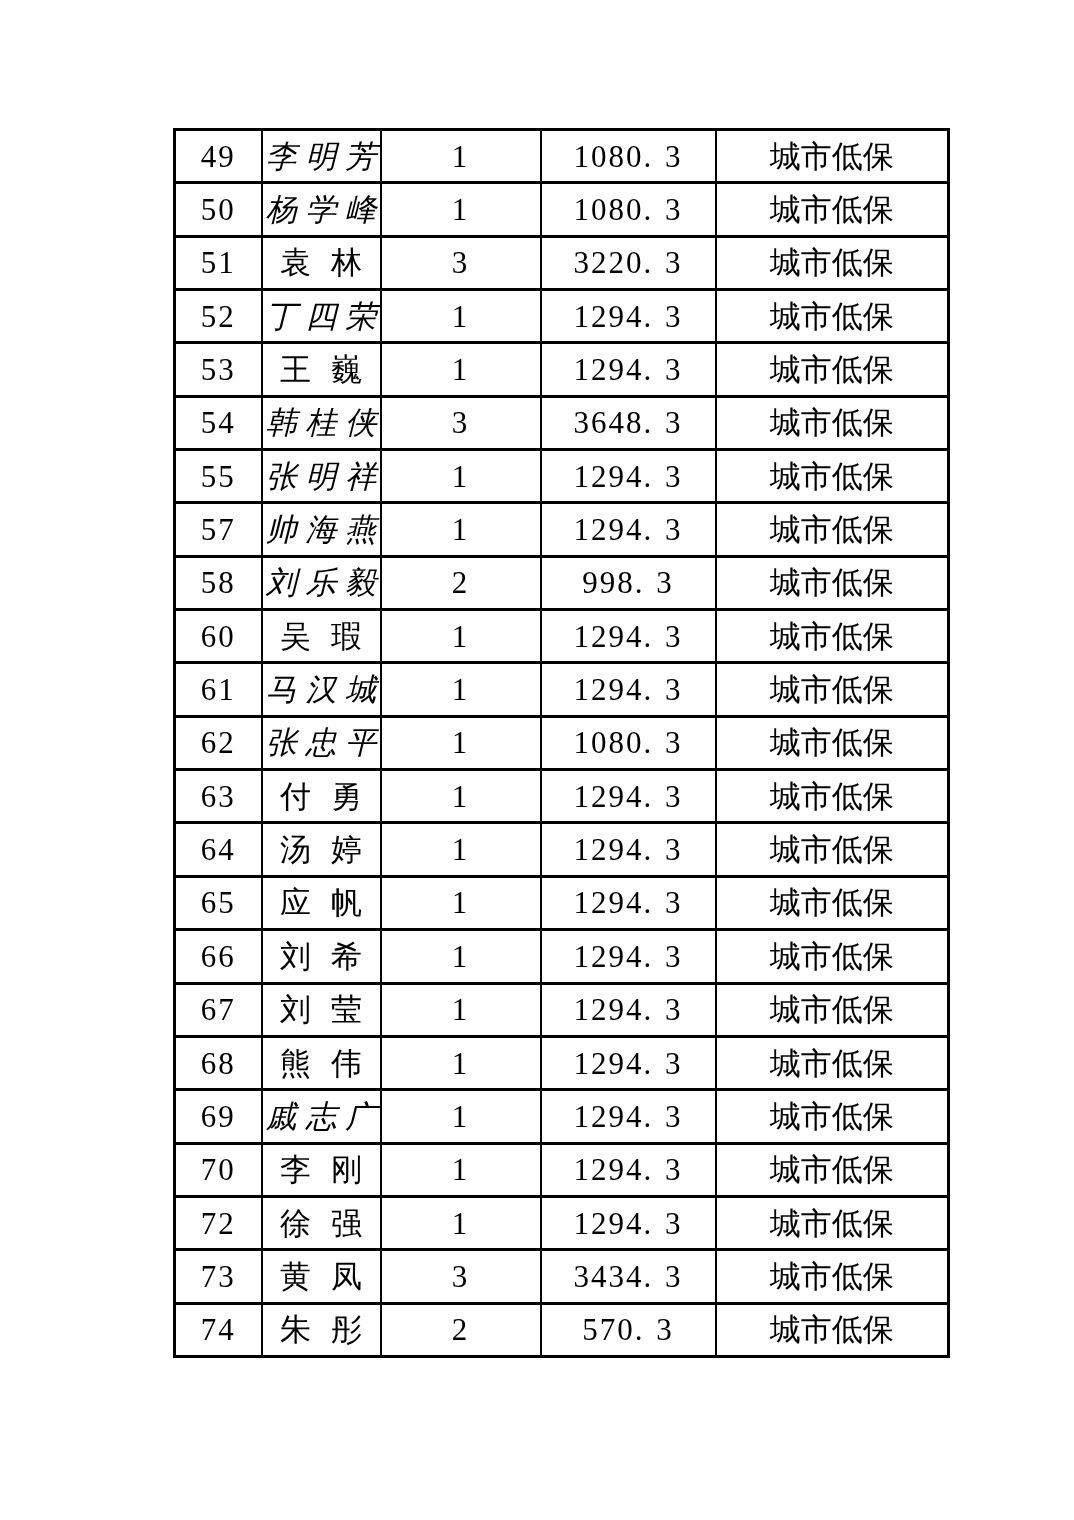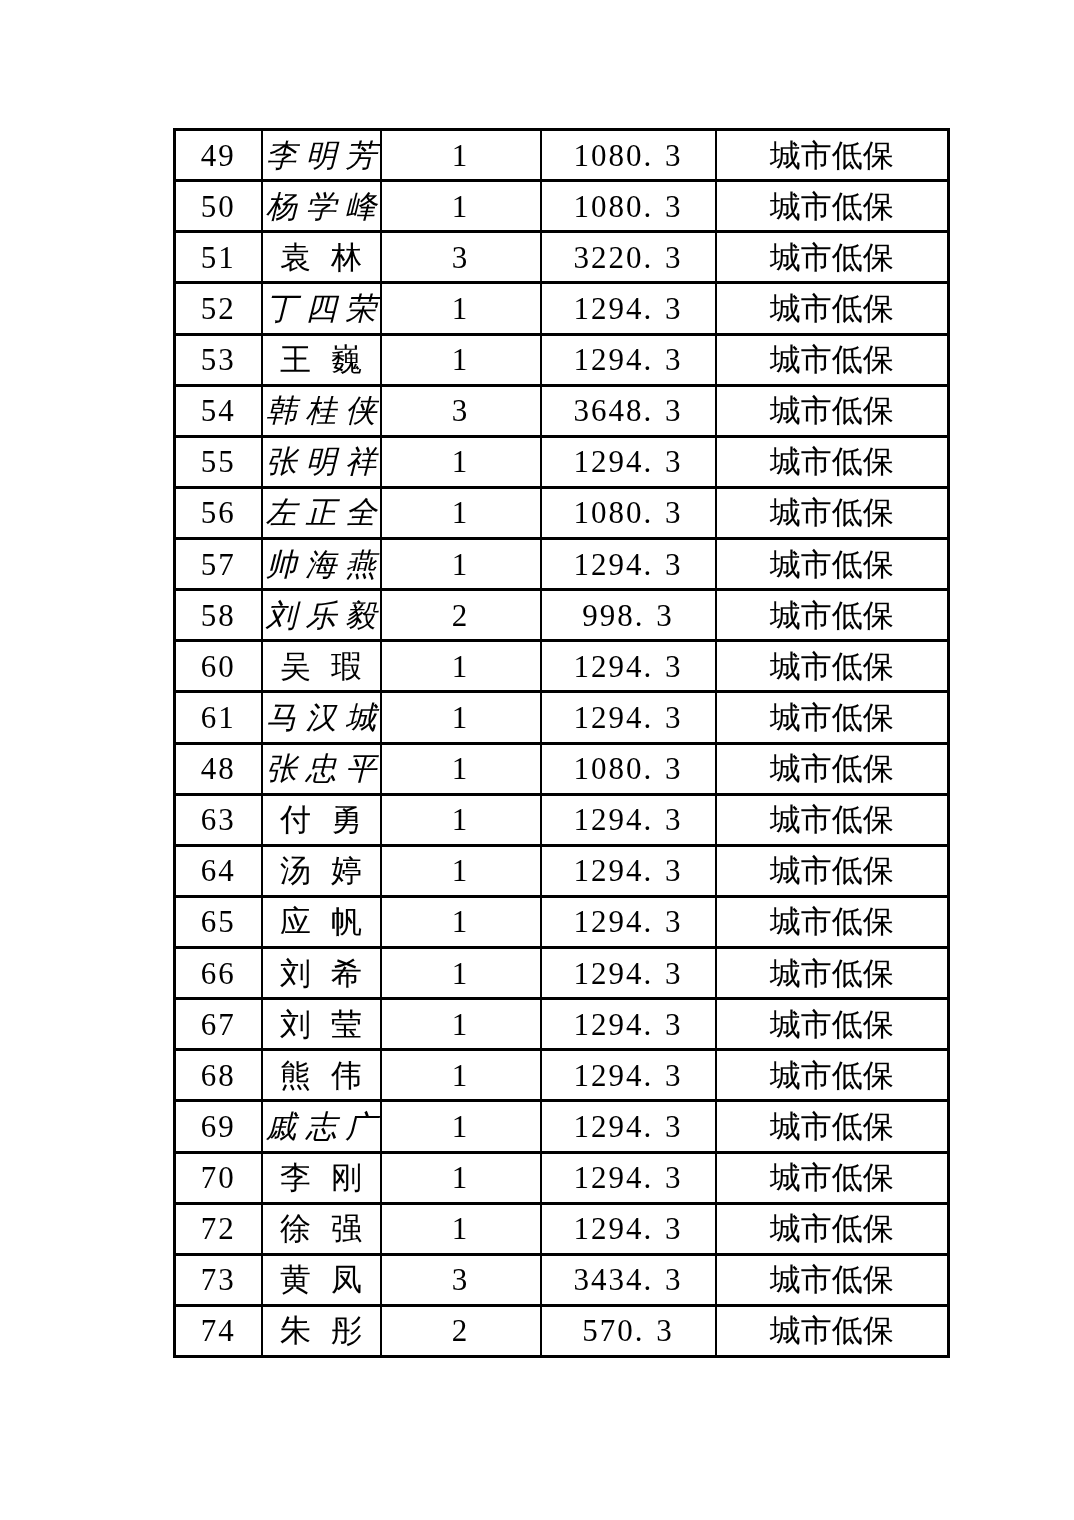--- a/index.html
+++ b/index.html
@@ -120,27 +120,20 @@
           <td>城市低保</td>
         </tr>
         <tr>
           <td class="num">55</td>
           <td><span class="ls3">张明祥</span></td>
           <td class="num">1</td>
           <td class="num"><span>1294</span><span class="dot">.</span><span>3</span></td>
           <td>城市低保</td>
         </tr>
         <tr>
-          <td class="num">56</td>
-          <td><span class="ls3">左正全</span></td>
-          <td class="num">1</td>
-          <td class="num"><span>1080</span><span class="dot">.</span><span>3</span></td>
-          <td>城市低保</td>
-        </tr>
-        <tr>
           <td class="num">57</td>
           <td><span class="ls3">帅海燕</span></td>
           <td class="num">1</td>
           <td class="num"><span>1294</span><span class="dot">.</span><span>3</span></td>
           <td>城市低保</td>
         </tr>
         <tr>
           <td class="num">58</td>
           <td><span class="ls3">刘乐毅</span></td>
           <td class="num">2</td>
@@ -155,21 +148,21 @@
           <td>城市低保</td>
         </tr>
         <tr>
           <td class="num">61</td>
           <td><span class="ls3">马汉城</span></td>
           <td class="num">1</td>
           <td class="num"><span>1294</span><span class="dot">.</span><span>3</span></td>
           <td>城市低保</td>
         </tr>
         <tr>
-          <td class="num">48</td>
+          <td class="num">62</td>
           <td><span class="ls3">张忠平</span></td>
           <td class="num">1</td>
           <td class="num"><span>1080</span><span class="dot">.</span><span>3</span></td>
           <td>城市低保</td>
         </tr>
         <tr>
           <td class="num">63</td>
           <td><span class="ls2">付勇</span></td>
           <td class="num">1</td>
           <td class="num"><span>1294</span><span class="dot">.</span><span>3</span></td>

